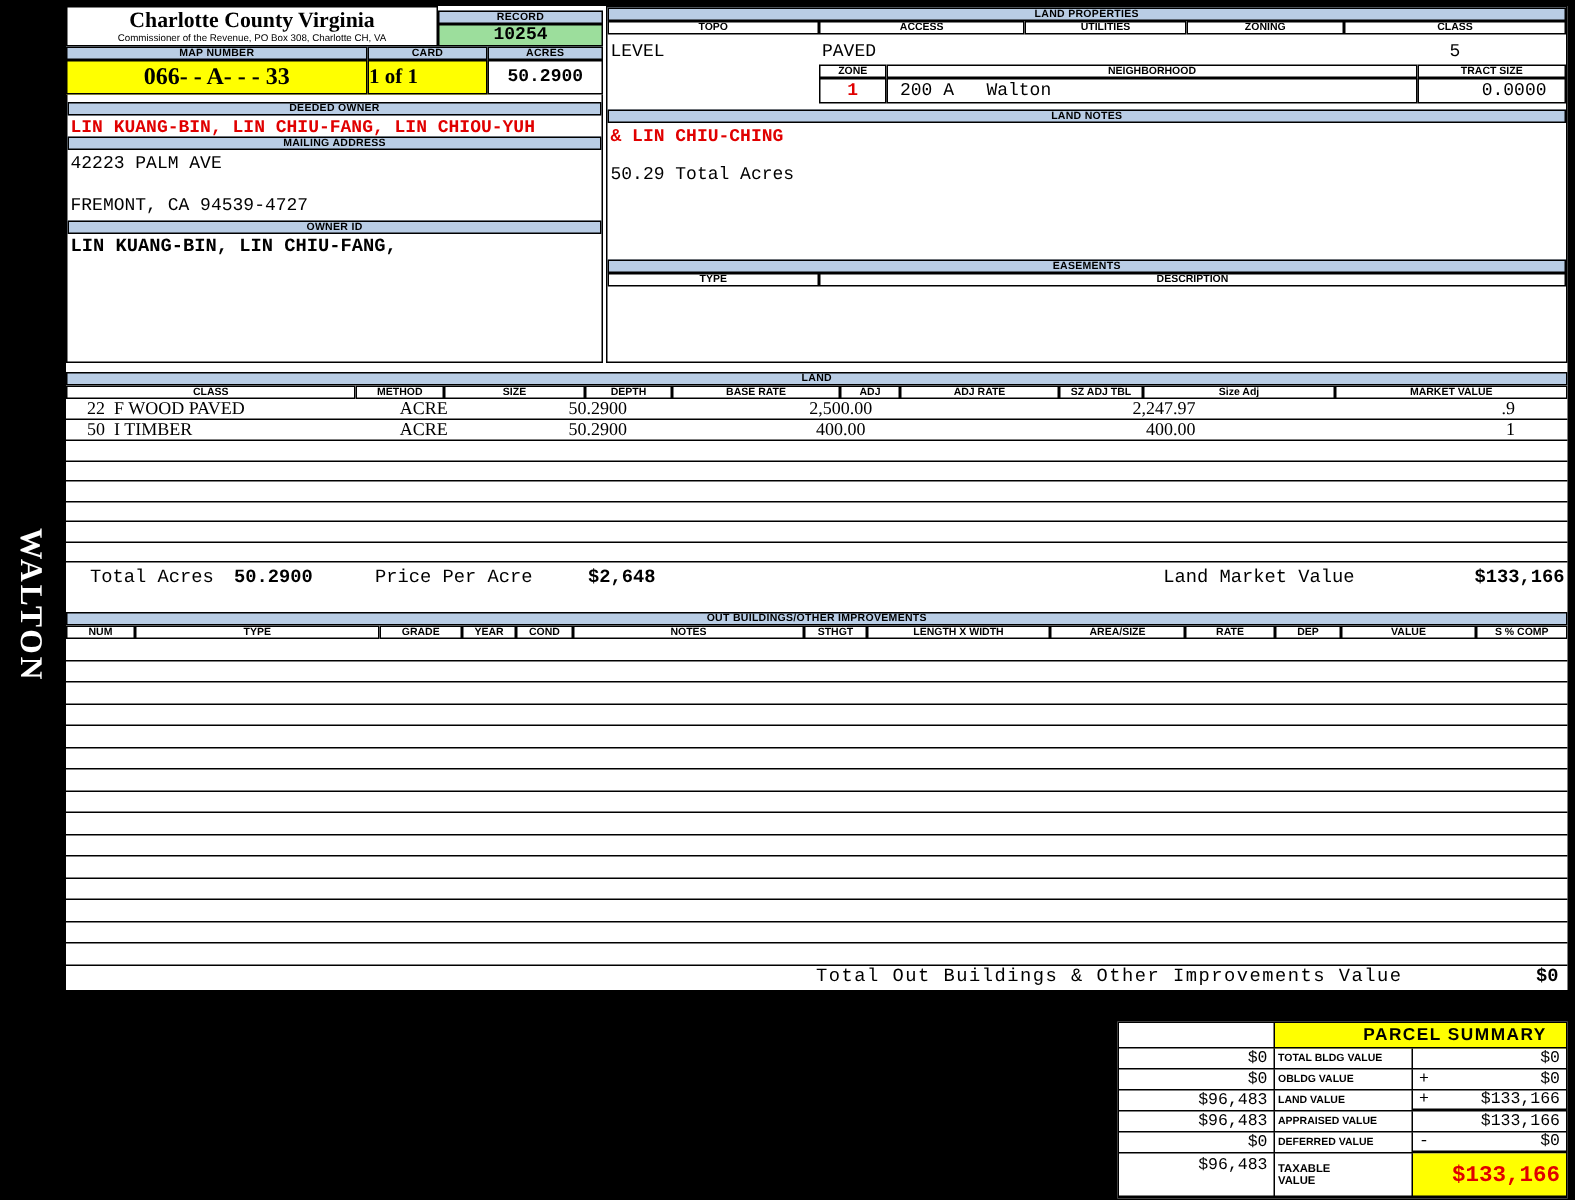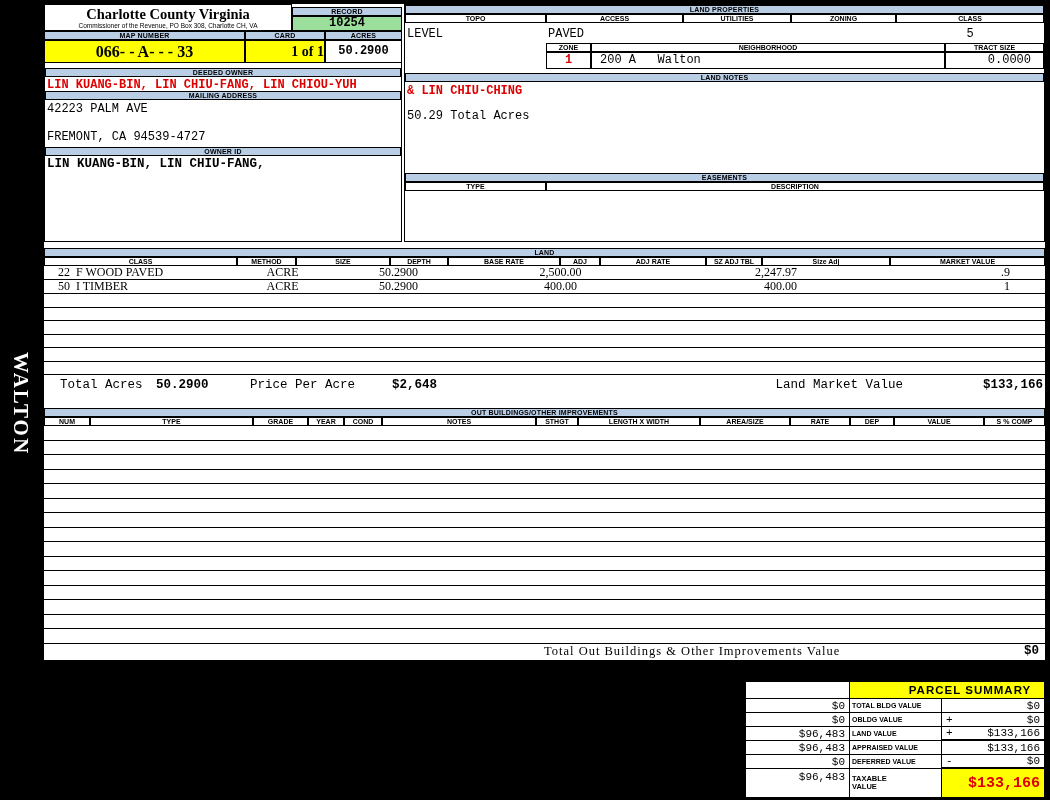--- a/index.html
+++ b/index.html
@@ -57,21 +57,21 @@
     <div style="font-size:6.5px;line-height:6.5px;text-align:center;">Commissioner of the Revenue, PO Box 308, Charlotte CH, VA</div>
   </div>
 
   <div class="hdr" style="left:248px;top:3px;width:110px;">RECORD</div>
   <div class="abs mono" style="left:248px;top:12px;width:110px;height:15px;background:var(--record-green,#9CDE9C);border:1px solid #000;text-align:center;font-weight:700;font-size:12px;line-height:13px;">10254</div>
 
   <div class="hdr" style="left:0;top:27px;width:201px;">MAP NUMBER</div>
   <div class="hdr" style="left:201px;top:27px;width:80px;">CARD</div>
   <div class="hdr" style="left:281px;top:27px;width:77px;">ACRES</div>
   <div class="abs serif yellow" style="left:0;top:36px;width:201px;height:23px;border:1px solid #000;text-align:center;font-weight:700;font-size:16px;line-height:21px;white-space:pre;">066- - A- - - 33</div>
-  <div class="abs serif yellow" style="left:201px;top:36px;width:80px;height:23px;border:1px solid #000;text-align:right;font-weight:700;font-size:14px;line-height:21px;">1 of 1</div>
+  <div class="abs serif yellow" style="left:201px;top:36px;width:80px;height:23px;border:1px solid #000;text-align:left;font-weight:700;font-size:14px;line-height:21px;">1 of 1</div>
   <div class="abs mono" style="left:281px;top:36px;width:77px;height:23px;border:1px solid #000;text-align:center;font-weight:700;font-size:12px;line-height:21px;">50.2900</div>
 
   <div class="abs" style="left:0;top:59px;width:358px;height:179px;border:1px solid #000;border-top:none;">
     <div class="hdr" style="left:0;right:0;top:5px;">DEEDED OWNER</div>
     <div class="abs val12 red" style="left:2px;top:15px;font-weight:700;">LIN KUANG-BIN, LIN CHIU-FANG, LIN CHIOU-YUH</div>
     <div class="hdr" style="left:0;right:0;top:28px;">MAILING ADDRESS</div>
     <div class="abs val12" style="left:2px;top:39px;">42223 PALM AVE</div>
     <div class="abs val12" style="left:2px;top:67px;">FREMONT, CA 94539-4727</div>
     <div class="hdr" style="left:0;right:0;top:84px;">OWNER ID</div>
     <div class="abs val12" style="left:2px;top:94px;font-weight:700;font-size:12.5px;">LIN KUANG-BIN, LIN CHIU-FANG,</div>
@@ -186,21 +186,21 @@
     <div class="erow-ob"></div>
     <div class="erow-ob"></div>
     <div class="erow-ob"></div>
     <div class="erow-ob"></div>
     <div class="erow-ob"></div>
     <div class="erow-ob"></div>
     <div class="erow-ob"></div>
     <div class="erow-ob"></div>
     <div class="erow-ob"></div>
     <div class="obtotal">
-      <span class="abs" style="left:500px;letter-spacing:1px;font-family:Liberation Serif, serif;">Total Out Buildings &amp; Other Improvements Value</span>
+      <span class="abs" style="left:500px;letter-spacing:1px;">Total Out Buildings &amp; Other Improvements Value</span>
       <span class="abs b" style="right:6px;">$0</span>
     </div>
   </div>
 
 </div>
 
 <div class="summary">
   <div class="srow" style="height:17px;">
     <div class="sleft"></div>
     <div class="stitle">PARCEL SUMMARY</div>

